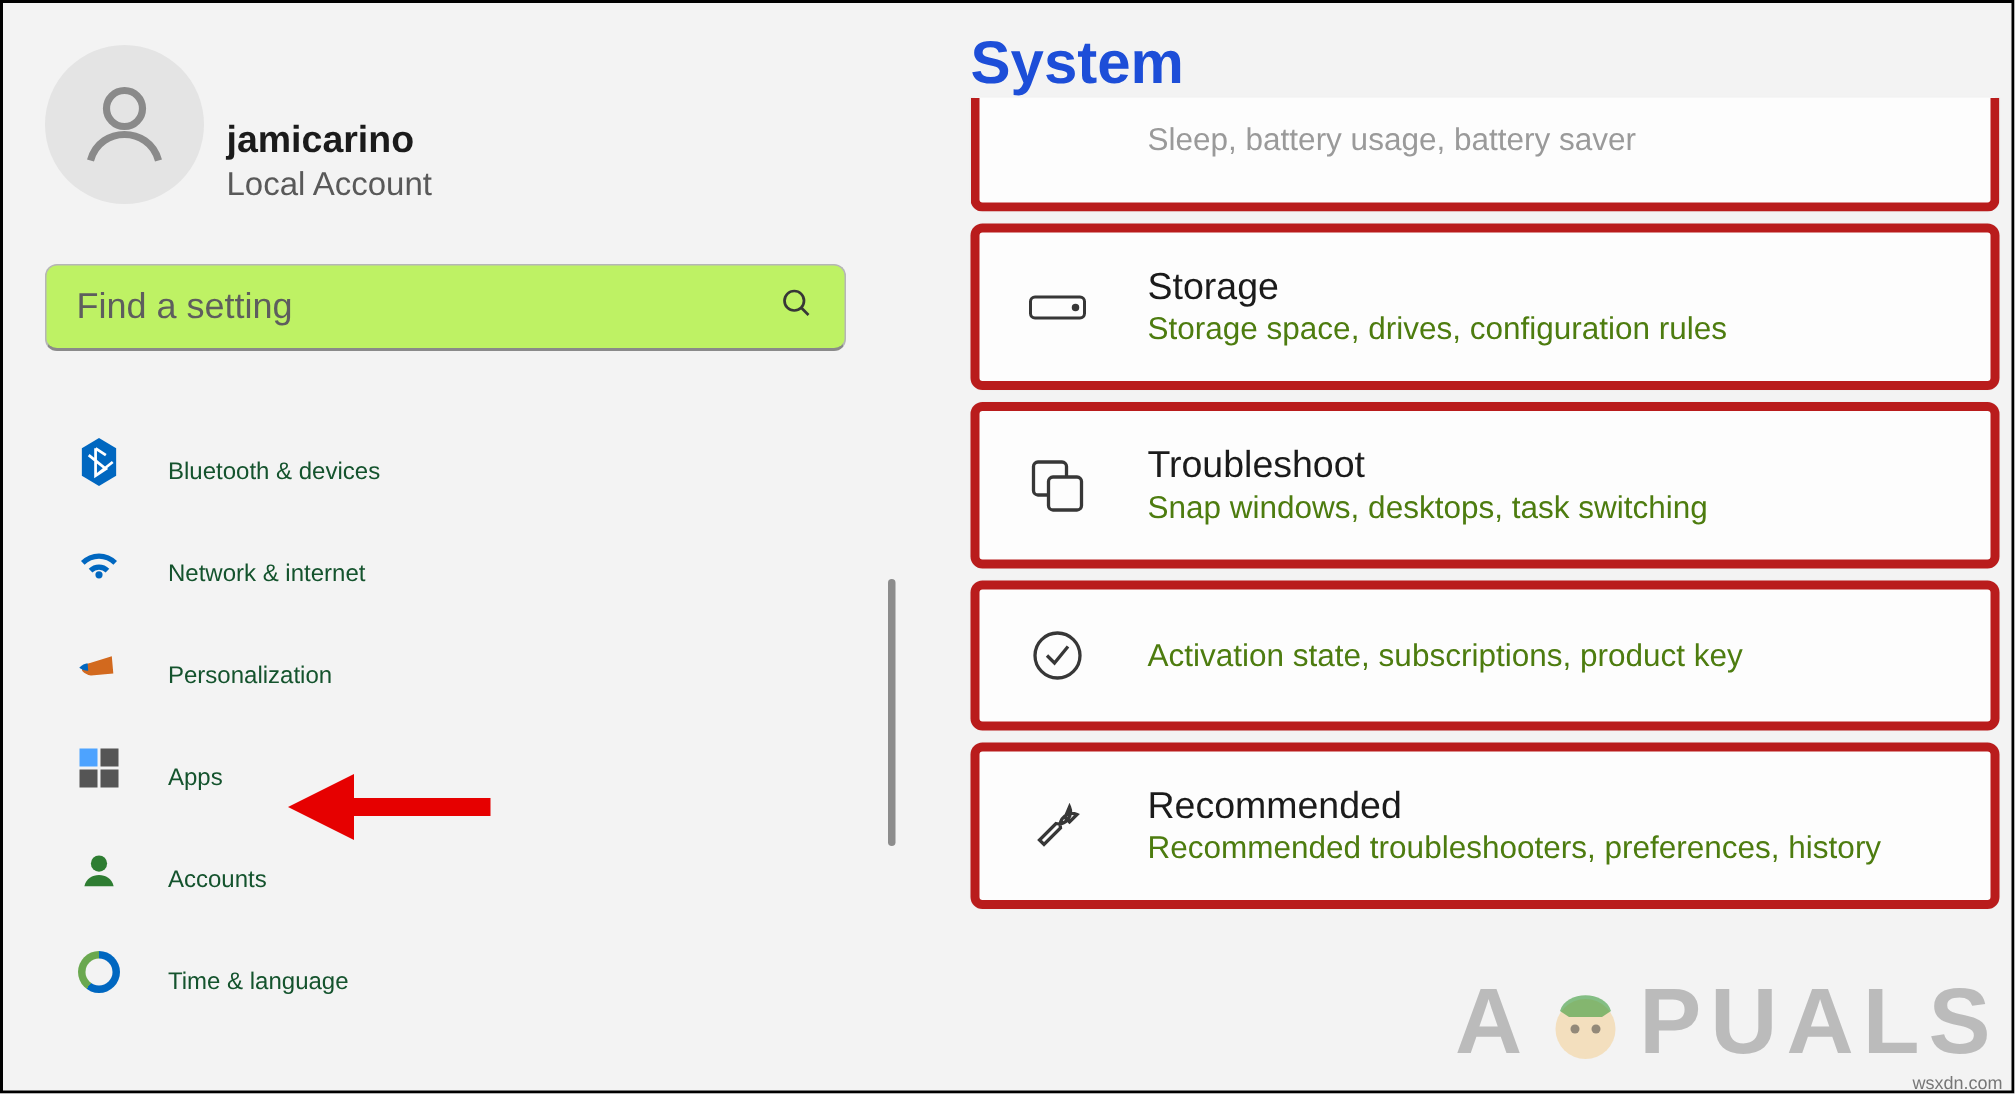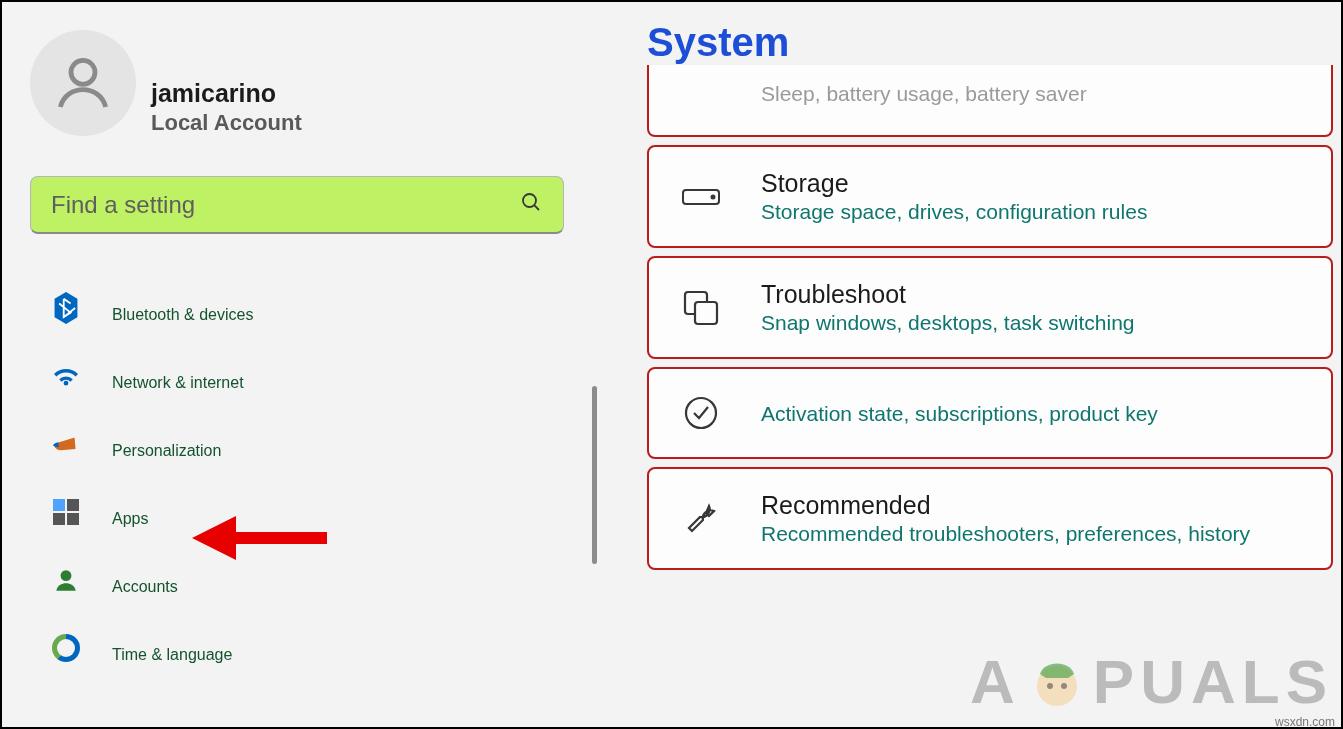--- a/index.html
+++ b/index.html
@@ -4,38 +4,38 @@
 <style>
   * { box-sizing: border-box; margin: 0; padding: 0; }
   html, body { width: 1343px; height: 729px; font-family: "Segoe UI", Arial, sans-serif; background: #f0f0f0; overflow: hidden; }
   .container { display: flex; width: 100%; height: 100%; border: 2px solid #000; background: #f3f3f3; }
   .sidebar { width: 595px; height: 100%; display: flex; flex-direction: column; padding: 22px 28px 0 28px; position: relative; }
   .user-block { display: flex; align-items: flex-end; gap: 15px; margin-bottom: 40px; margin-top: 6px; }
   .avatar-circle { width: 106px; height: 106px; border-radius: 50%; background: #e4e4e4; display: flex; align-items: center; justify-content: center; }
   .avatar-circle svg { width: 64px; height: 64px; }
   .user-text { display: flex; flex-direction: column; }
   .user-name { font-size: 25px; font-weight: 600; color: #1b1b1b; }
-  .user-sub { font-size: 22px; color: #595959; margin-top: 2px; font-weight: bold; }
+  .user-sub { font-size: 22px; color: #595959; margin-top: 2px; }
   .search-box { position: relative; width: 534px; height: 58px; background: #bef264; border: 1px solid #b6b6b6; border-radius: 8px; display: flex; align-items: center; padding: 0 20px; margin-bottom: 22px; border-bottom: 2px solid #8a8a8a; }
   .search-box input { border: none; outline: none; background: transparent; font-size: 24px; color: #5e5e5e; flex: 1; }
   .search-box input::placeholder { color: #5e5e5e; }
   .search-box .search-icon { font-size: 22px; color: #373737; }
   .nav-list { display: flex; flex-direction: column; gap: 0; }
   .nav-item { display: flex; align-items: flex-end; height: 68px; padding-left: 20px; font-size: 16px; color: #14532d; border-radius: 6px; cursor: pointer; gap: 30px; }
   .nav-icon { width: 32px; height: 32px; display: flex; align-items: center; justify-content: center; font-size: 26px; }
   .scroll-thumb { position: absolute; right: 0; top: 384px; width: 5px; height: 178px; background: #8c8c8c; border-radius: 3px; }
   .main { flex: 1; padding: 18px 0 0 50px; position: relative; overflow: hidden; }
   .page-title { font-size: 40px; font-weight: 600; color: #1d4ed8; }
   .cards { display: flex; flex-direction: column; gap: 8px; padding-right: 8px; }
-  .card { background: #fdfdfd; border: 2px solid #b91c1c; border-radius: 8px; display: flex; align-items: center; padding: 22px 22px 22px 30px; gap: 38px; box-shadow: 0 0 0 0.5px rgba(0,0,0,0.02); cursor: pointer; }
+  .card { background: #fdfdfd; border: 6px solid #b91c1c; border-radius: 8px; display: flex; align-items: center; padding: 22px 22px 22px 30px; gap: 38px; box-shadow: 0 0 0 0.5px rgba(0,0,0,0.02); cursor: pointer; }
   .card.partial-top { border-top-left-radius: 0; border-top-right-radius: 0; border-top: none; padding-top: 6px; padding-bottom: 20px; }
   .card-icon { width: 44px; height: 44px; display: flex; align-items: center; justify-content: center; color: #373737; }
   .card-text { display: flex; flex-direction: column; }
   .card-title { font-size: 25px; color: #1b1b1b; }
-  .card-sub { font-size: 21px; color: #0f766e; margin-top: 2px; }
+  .card-sub { font-size: 21px; color: #4d7c0f; margin-top: 2px; }
   .arrow-annotation { position: absolute; left: 190px; top: 508px; pointer-events: none; }
   .watermark { position: absolute; right: 8px; bottom: 10px; font-size: 62px; font-weight: 700; letter-spacing: 6px; color: rgba(120,120,120,0.45); display: flex; align-items: center; pointer-events: none; }
   .watermark .faceslot { width: 72px; height: 72px; display: inline-flex; align-items: center; justify-content: center; }
   .srcnote { position: absolute; right: 6px; bottom: -2px; font-size: 12px; color: #777; }
   .wifi-icon { color:#0067c0; font-size:26px; }
   .brush-icon { font-size:26px; transform: rotate(40deg); }
   .apps-icon { width: 26px; height: 26px; display: grid; grid-template-columns: 1fr 1fr; grid-template-rows: 1fr 1fr; gap: 2px; }
   .apps-icon span:nth-child(1){ background:#4da3ff; }
   .apps-icon span:nth-child(2){ background:#555; }
   .apps-icon span:nth-child(3){ background:#555; }

